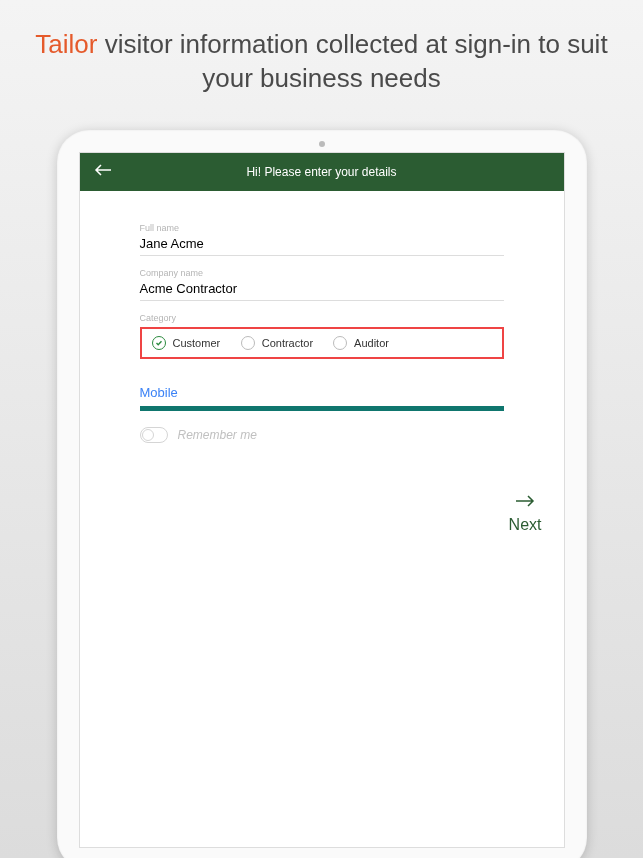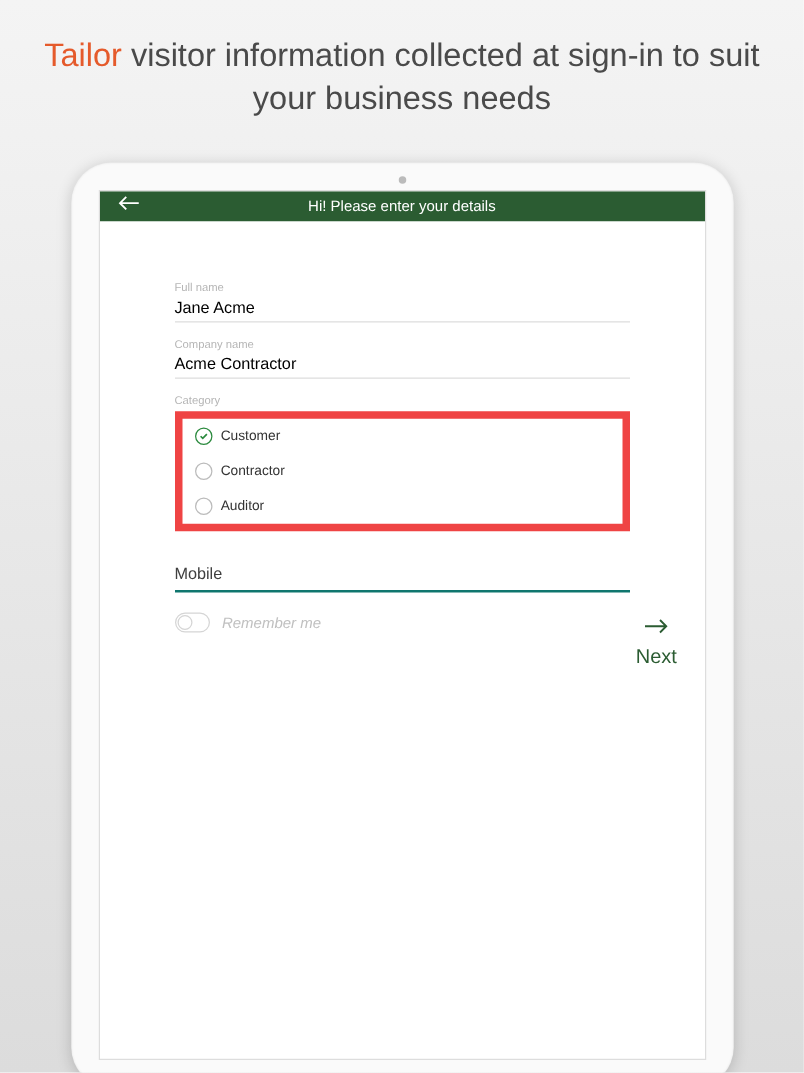--- a/index.html
+++ b/index.html
@@ -45,60 +45,59 @@
     .screen {
       width: 100%;
       height: 100%;
       background: #ffffff;
       border: 1px solid #ddd;
       position: relative;
       overflow: hidden;
     }
     .app-header {
       background: #2b5c32;
-      height: 24px;
+      height: 38px;
       display: flex;
       align-items: center;
       position: relative;
       color: #fff;
     }
     .back-arrow {
       position: absolute;
       left: 14px;
       top: 50%;
       transform: translateY(-50%);
       cursor: pointer;
     }
     .header-title {
       width: 100%;
       text-align: center;
       font-size: 12px;
       font-weight: 400;
     }
     .form-area {
       padding: 20px 60px 10px 60px;
-      margin-top: 16px;
     }
     .field-label {
       font-size: 9px;
       color: #b5b5b5;
       margin-top: 12px;
       margin-bottom: 3px;
     }
     .field-value {
       font-size: 13px;
       color: #000;
       padding-bottom: 4px;
       border-bottom: 1px solid #ddd;
     }
     .category-box {
-      border: 6px solid #ef4444;
+      border: 2px solid #ef4444;
       margin-top: 4px;
       display: grid;
-      grid-template-columns: 1fr;
+      grid-template-columns: 1fr 1fr 1fr 1fr;
     }
     .cat-opt {
       display: flex;
       align-items: center;
       gap: 7px;
       padding: 7px 10px;
       font-size: 11px;
       color: #333;
       cursor: pointer;
     }
@@ -110,23 +109,23 @@
       display: flex;
       align-items: center;
       justify-content: center;
       flex-shrink: 0;
     }
     .radio-circle.selected {
       border-color: #2b8a3e;
     }
     .mobile-field {
       font-size: 13px;
-      color: #404040;
+      color: #3b82f6;
       padding: 18px 0 6px;
-      border-bottom: 2px solid #0f766e;
+      border-bottom: 5px solid #0f766e;
       margin-top: 8px;
     }
     .remember-row {
       display: flex;
       align-items: center;
       gap: 10px;
       padding-top: 16px;
       color: #c0c0c0;
       font-size: 12px;
       font-style: italic;

